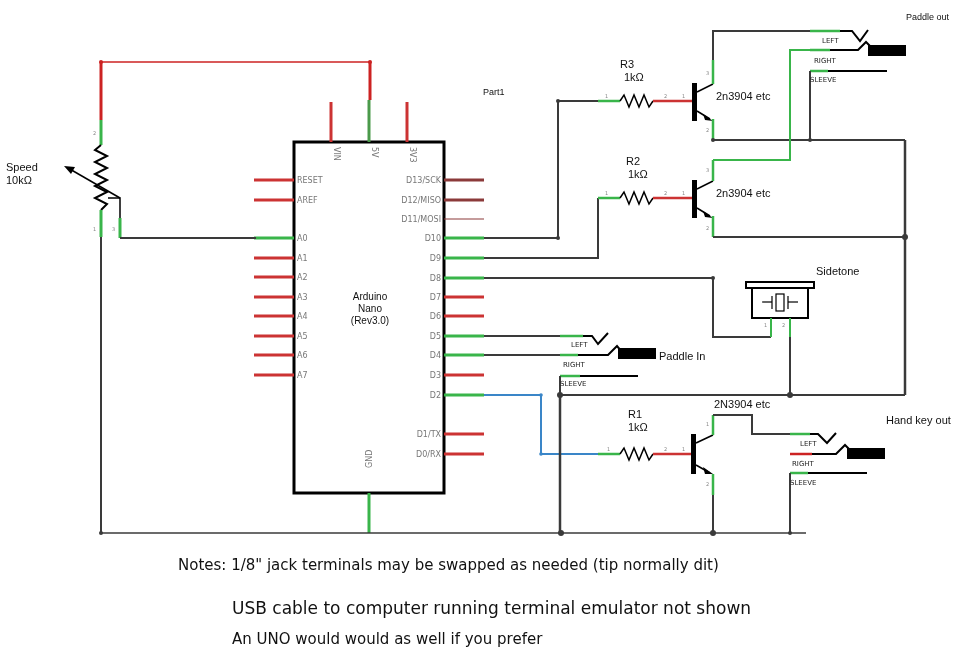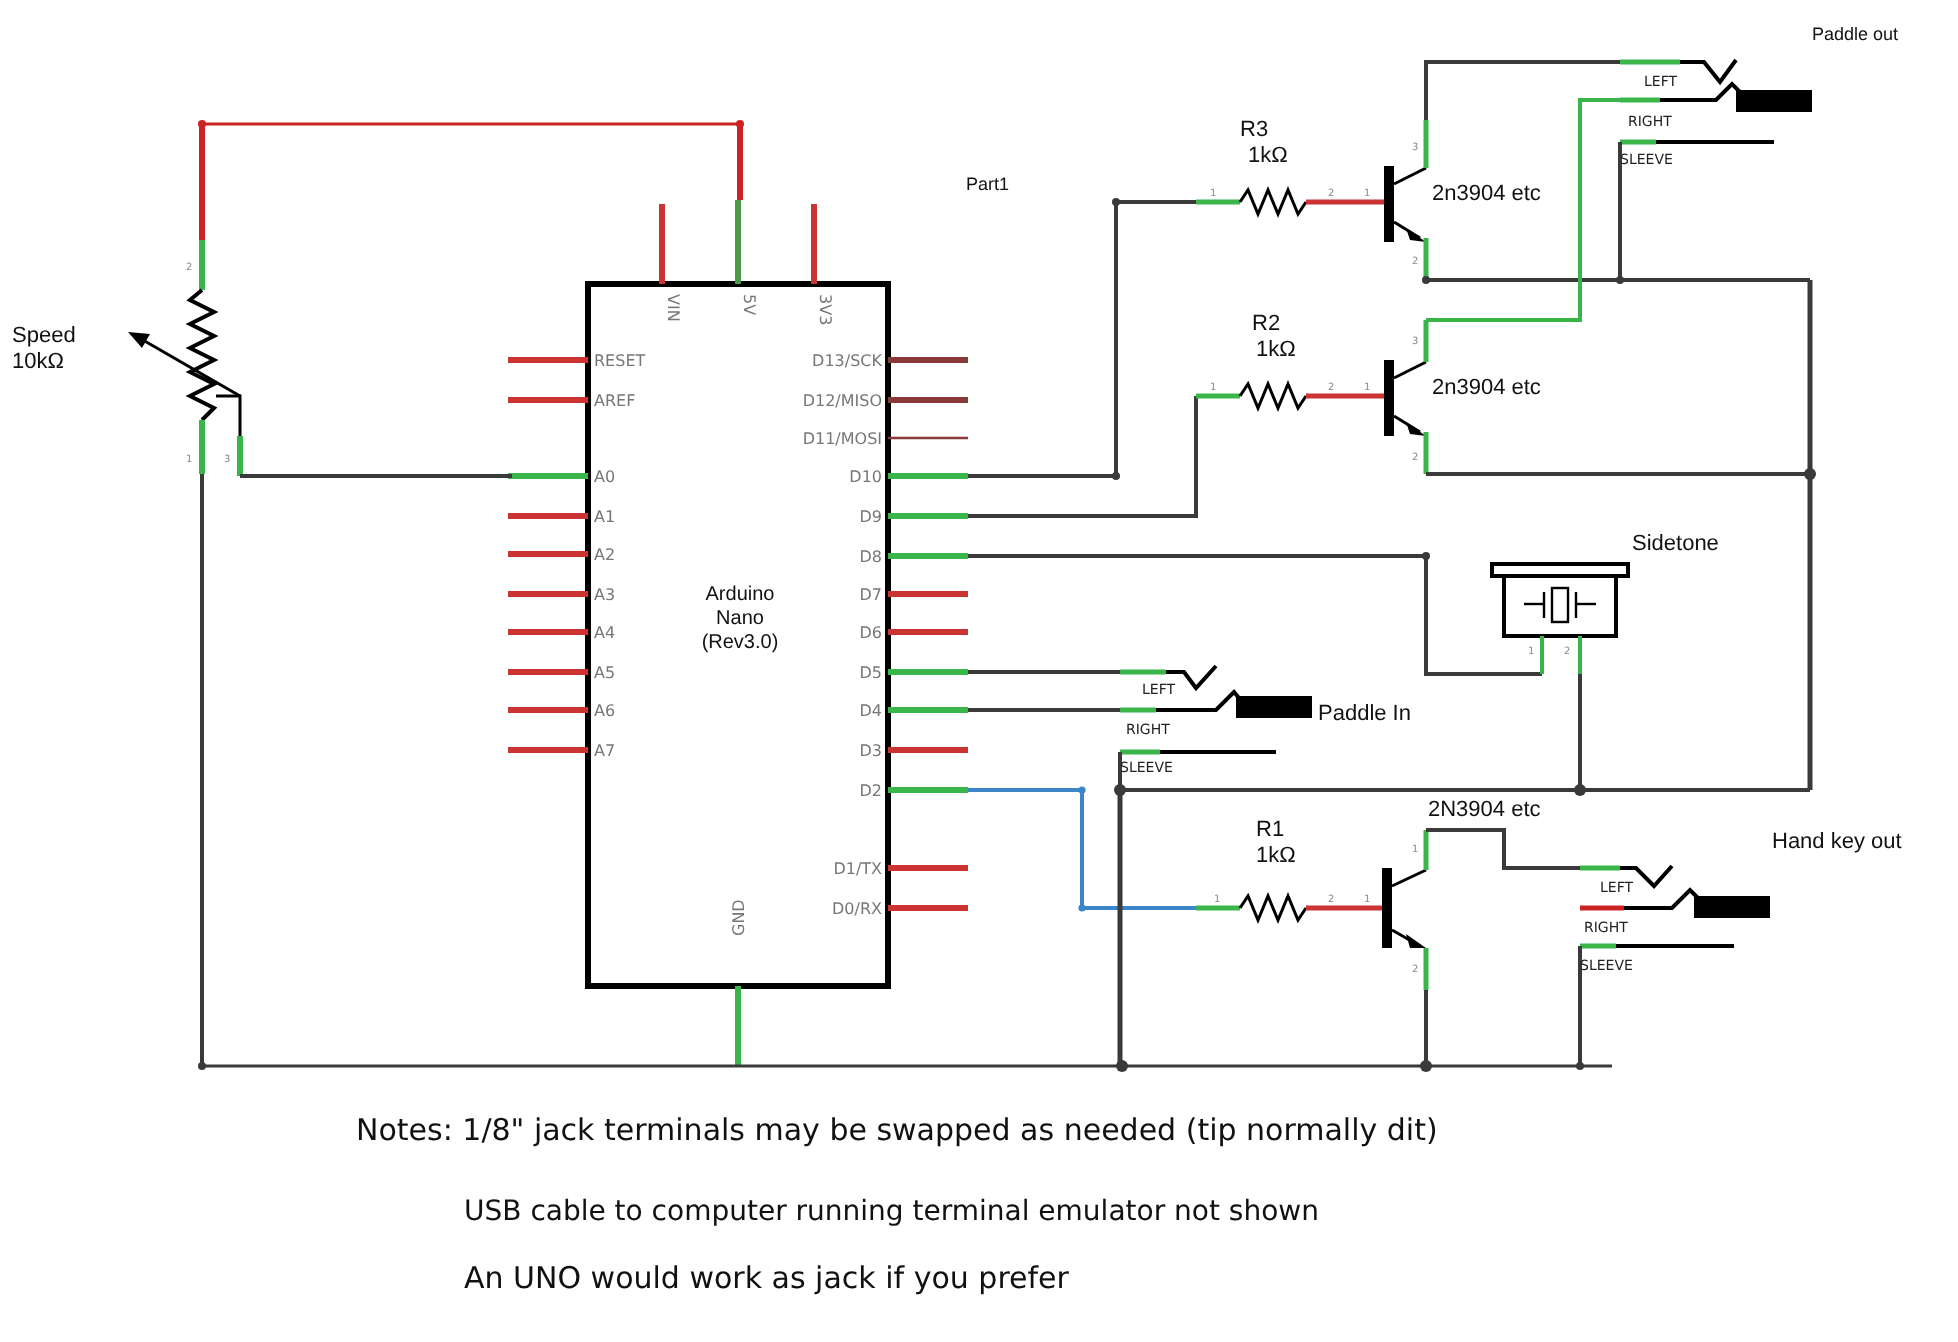--- a/index.html
+++ b/index.html
@@ -271,14 +271,14 @@
     <line x1="790" y1="473" x2="790" y2="533" stroke="#3a3a3a" stroke-width="2"></line>
     <circle cx="790" cy="533" r="2" fill="#3a3a3a"></circle>
     <text class="jacklbl" x="800" y="446">LEFT</text>
     <text class="jacklbl" x="792" y="466">RIGHT</text>
     <text class="jacklbl" x="790" y="485">SLEEVE</text>
     <text class="lbl" x="886" y="424" font-size="11">Hand key out</text>
   </g>
 </svg>
 
 <div class="note" style="left:178px; top:556px; font-size:15px;">Notes: 1/8" jack terminals may be swapped as needed (tip normally dit)</div>
-<div class="note" style="left:232px; top:598px; font-size:14px;">USB cable to computer running terminal emulator not shown</div>
-<div class="note" style="left:232px; top:630px; font-size:15px;">An UNO would work as jack if you prefer</div>
+<div class="note" style="left:232px; top:598px; font-size:17px;">USB cable to computer running terminal emulator not shown</div>
+<div class="note" style="left:232px; top:630px; font-size:15px;">An UNO would would as well if you prefer</div>
 
 </body></html>

